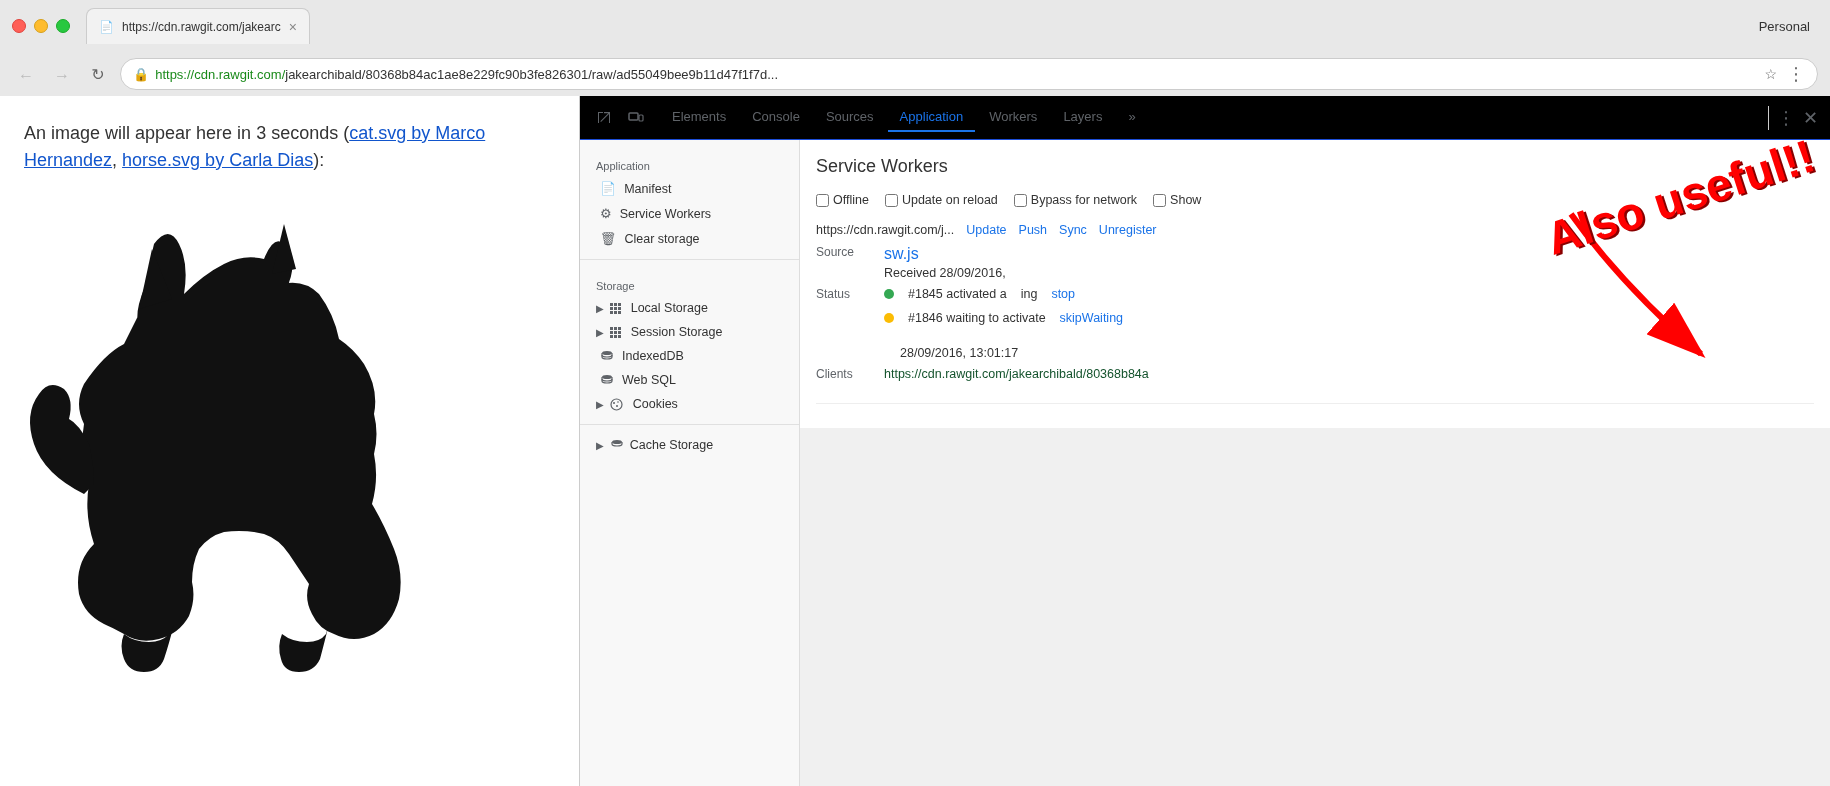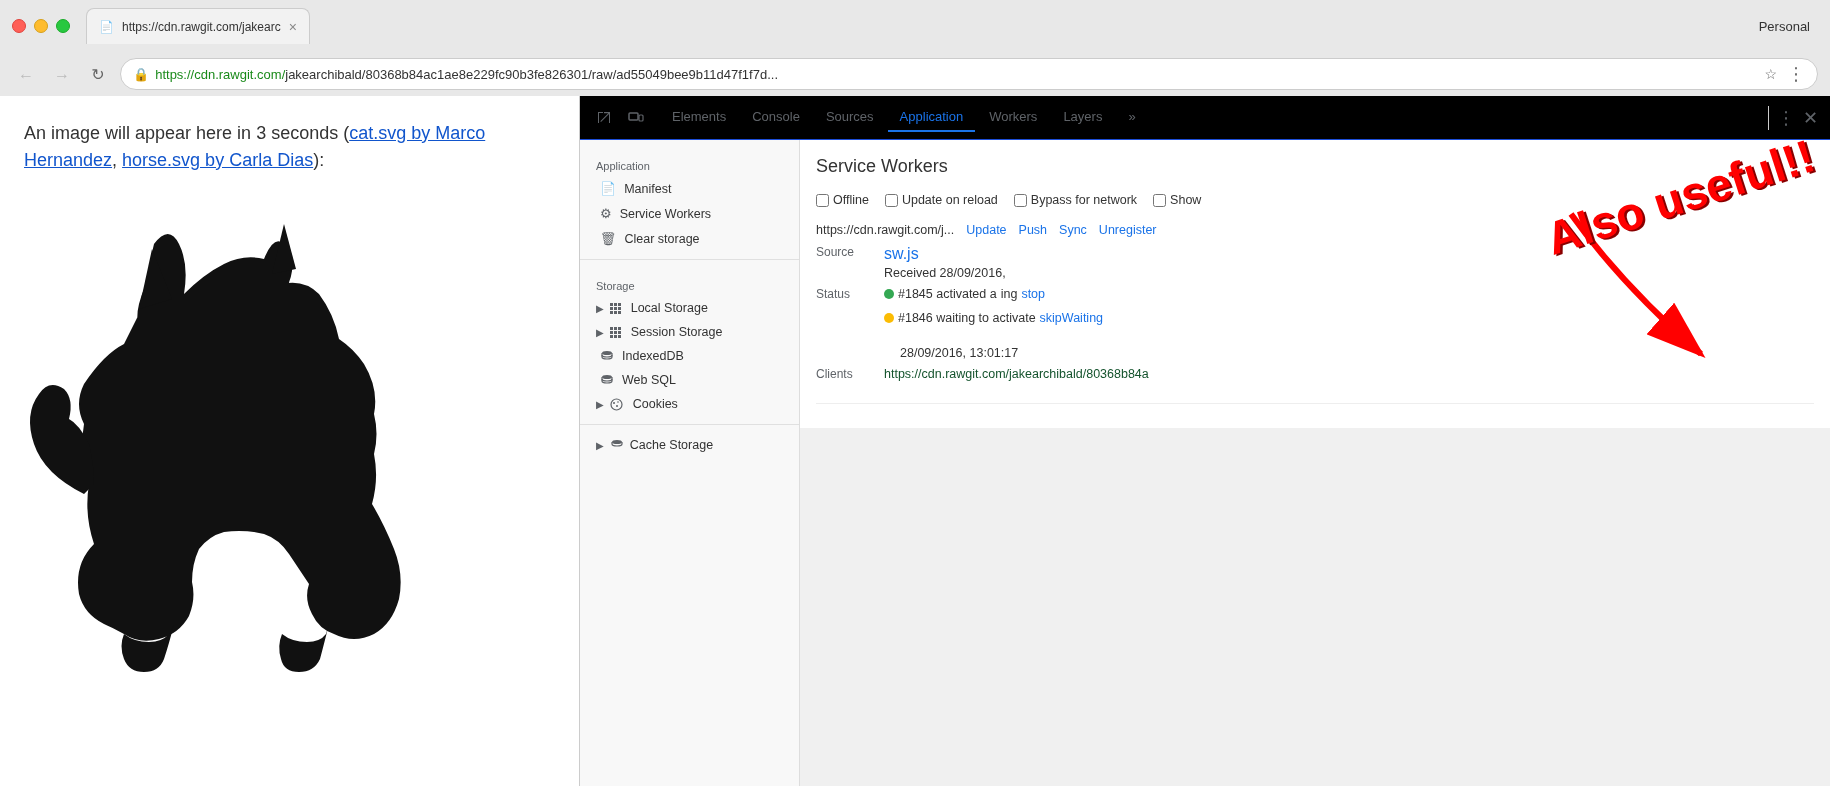--- a/index.html
+++ b/index.html
@@ -78,21 +78,21 @@
     .sw-checkbox input { margin: 0; }
 
     .sw-entry { border-bottom: 1px solid #eee; padding-bottom: 16px; margin-bottom: 8px; }
     .sw-url-line { display: flex; align-items: center; gap: 12px; margin-bottom: 8px; }
     .sw-url { font-size: 12.5px; font-weight: 500; color: #333; }
     .sw-action-link { color: #1a73e8; font-size: 12.5px; text-decoration: none; cursor: pointer; }
     .sw-row { display: flex; align-items: flex-start; gap: 8px; margin-bottom: 6px; }
     .sw-label { font-size: 12px; color: #5f6368; width: 60px; flex-shrink: 0; }
     .sw-value { font-size: 12.5px; color: #333; }
     .sw-link { color: #1a73e8; text-decoration: none; cursor: pointer; }
-    .sw-status-row { display: flex; align-items: center; gap: 4px; flex-wrap: wrap; text-align: right; }
+    .sw-status-row { display: flex; align-items: center; gap: 14px; flex-wrap: wrap; text-align: right; }
     .status-dot { width: 10px; height: 10px; border-radius: 50%; flex-shrink: 0; }
     .status-dot.green { background: #34a853; }
     .status-dot.yellow { background: #fbbc04; }
     .sw-status-text { font-size: 12.5px; color: #333; }
     .sw-clients { font-size: 12.5px; color: #14532d; overflow: hidden; text-overflow: ellipsis; white-space: nowrap; }
 
     
     .devtools-main-wrapper { position: relative; flex: 1; overflow: hidden; }
   </style>
 </head>

